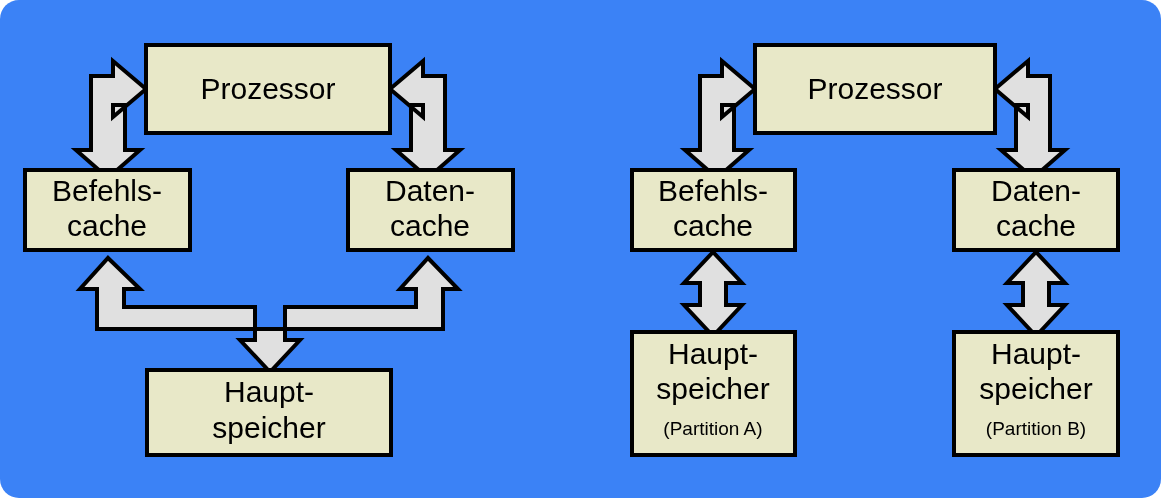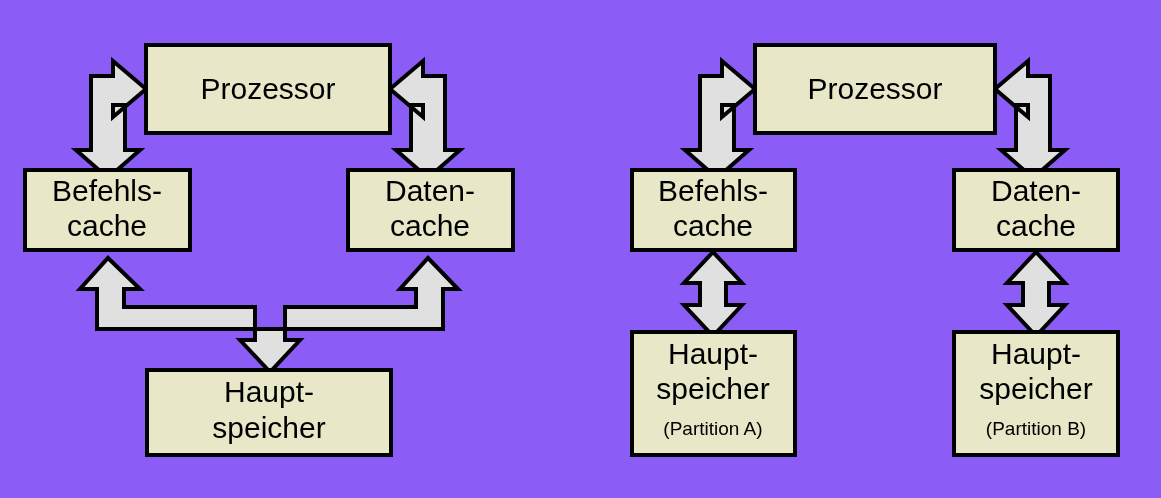--- a/index.html
+++ b/index.html
@@ -11,21 +11,22 @@
   body {
     width: 1161px;
     height: 498px;
     font-family: "Liberation Sans", sans-serif;
     overflow: hidden;
   }
   #diagram-root {
     position: relative;
     width: 1161px;
     height: 498px;
-    background: #8b5cf6;
+    background: #3b82f6;
+    border-radius: 19px;
   }
   svg.diagram-canvas {
     position: absolute;
     top: 0;
     left: 0;
     width: 1161px;
     height: 498px;
   }
   .node-box {
     fill: #e8e8c8;

